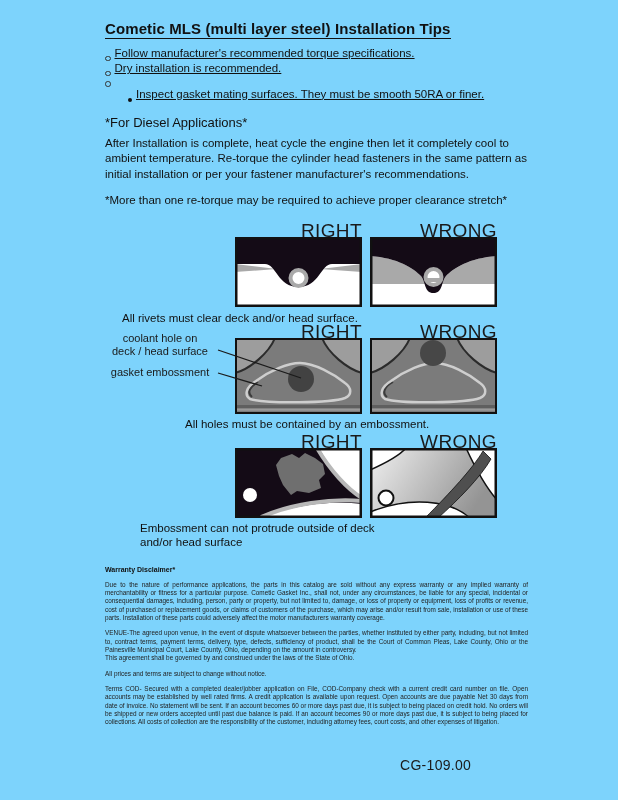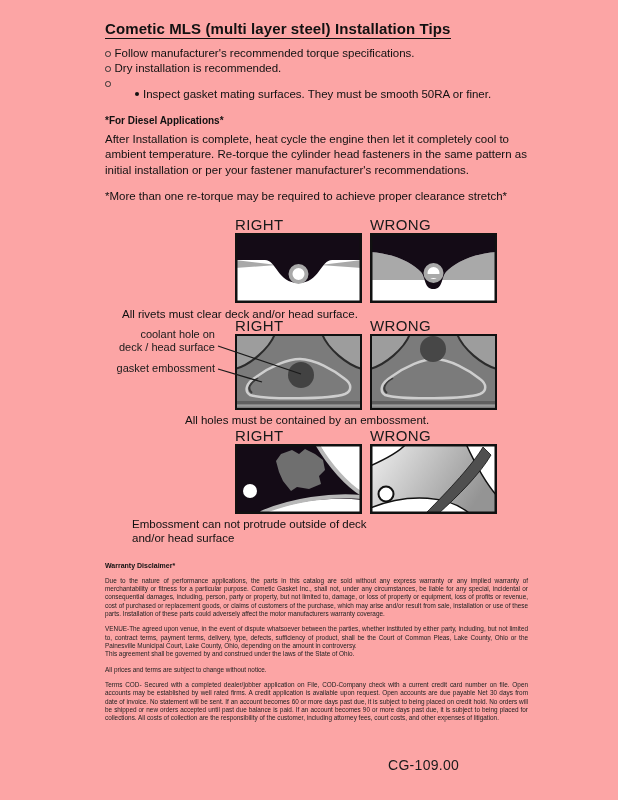--- a/index.html
+++ b/index.html
@@ -1,37 +1,37 @@
 <!DOCTYPE html>
 <html><head>
 <meta charset="utf-8">
 <style>
   html,body{margin:0;padding:0;background:#ffffff;}
   body{width:618px;height:800px;font-family:"Liberation Sans",sans-serif;color:#111;position:relative;overflow:hidden;}
-  .page{position:relative;width:618px;height:800px;background:#fca5a5;}
+  .page{position:relative;width:618px;height:800px;background:#7dd3fc;}
   .content{padding:20px 90px 0 105px;}
   .page-title{display:inline-block;font-size:15px;font-weight:bold;border-bottom:1.6px solid #111;padding-bottom:1px;margin:0 0 7px 0;letter-spacing:.1px;}
   ul.tips{list-style:none;margin:0;padding:0;font-size:11.5px;line-height:1.32;}
-  ul.tips li{display:flex;align-items:flex-start;}
+  ul.tips li{display:flex;align-items:flex-end;text-decoration:underline;}
   .o-marker{flex:0 0 auto;width:3.5px;height:3.5px;border:1.1px solid #333;border-radius:50%;margin:5px 4px 0 0;}
   .f-marker{flex:0 0 auto;width:4px;height:4px;background:#111;border-radius:50%;margin:5px 4px 0 0;}
-  li.sub{margin-left:30px;}
-  .diesel-heading{font-size:10px;font-weight:bold;margin:13px 0 6px 0;}
+  li.sub{margin-left:23px;}
+  .diesel-heading{font-size:13px;font-weight:normal;margin:13px 0 6px 0;}
   .para{font-size:11.5px;line-height:1.34;margin:0 0 11px 0;}
   .diagrams{position:relative;height:322px;margin:4px 0 0 -105px;width:618px;}
-  .dg-label{position:absolute;width:127px;text-align:left;font-size:15px;letter-spacing:.4px;color:#1a1a1a;}
+  .dg-label{position:absolute;width:127px;text-align:right;font-size:19px;letter-spacing:.4px;color:#1a1a1a;}
   .dg-box{position:absolute;width:127px;height:70px;}
   .dg-box svg{display:block;}
   .dg-caption{position:absolute;font-size:11.5px;line-height:1.25;white-space:pre-line;}
-  .side-label{position:absolute;font-size:11px;line-height:1.2;text-align:right;width:110px;left:105px;white-space:pre-line;color:#1a1a1a;}
+  .side-label{position:absolute;font-size:11px;line-height:1.2;text-align:center;width:110px;left:105px;white-space:pre-line;color:#1a1a1a;}
   .leader-overlay{position:absolute;left:0;top:0;pointer-events:none;}
   .legal{padding:24px 90px 0 105px;}
   .legal-heading{font-size:7px;font-weight:bold;margin:0 0 8px 0;}
   .legal p{font-size:6.4px;line-height:1.3;margin:0 0 7px 0;color:#222;text-align:justify;white-space:pre-line;}
-  .doc-number{position:absolute;left:388px;top:757px;font-size:14px;letter-spacing:.3px;color:#1a1a1a;}
+  .doc-number{position:absolute;left:400px;top:757px;font-size:14px;letter-spacing:.3px;color:#1a1a1a;}
 </style>
 </head>
 <body>
 
 <div class="page">
   <div class="content">
     <h1 class="page-title">Cometic MLS (multi layer steel) Installation Tips</h1>
 
     <ul class="tips">
       <li>
@@ -140,21 +140,21 @@
               <stop offset="1" stop-color="#949494"></stop>
             </linearGradient>
           </defs>
           <rect width="127" height="70" fill="#ffffff"></rect>
           <path d="M0 22 C18 14 30 7 36 0 L96 0 C108 26 120 44 127 52 L127 70 L100 70 C80 52 40 48 0 64 Z" fill="url(#g3)" stroke="#111" stroke-width="1.5"></path>
           <path d="M55 70 C80 45 103 20 113 3 L121 11 C110 30 88 52 68 70 Z" fill="#4f4f4f" stroke="#111" stroke-width="0.8"></path>
           <circle cx="16" cy="50" r="7.5" fill="#ffffff" stroke="#111" stroke-width="2"></circle>
           <rect x="1.25" y="1.25" width="124.5" height="67.5" fill="none" stroke="#111" stroke-width="2.5"></rect>
         </svg>
       </div>
-      <div class="dg-caption" style="left:132px;top:301px;">Embossment can not protrude outside of deck
+      <div class="dg-caption" style="left:140px;top:301px;">Embossment can not protrude outside of deck
 and/or head surface</div>
 
       <svg class="leader-overlay" width="618" height="322" viewBox="0 0 618 322">
         <line x1="218" y1="130" x2="301" y2="158" stroke="#1a1a1a" stroke-width="1.3"></line>
         <line x1="218" y1="153" x2="262" y2="166" stroke="#1a1a1a" stroke-width="1.3"></line>
       </svg>
     </div>
   </div>
 
   <div class="legal">

